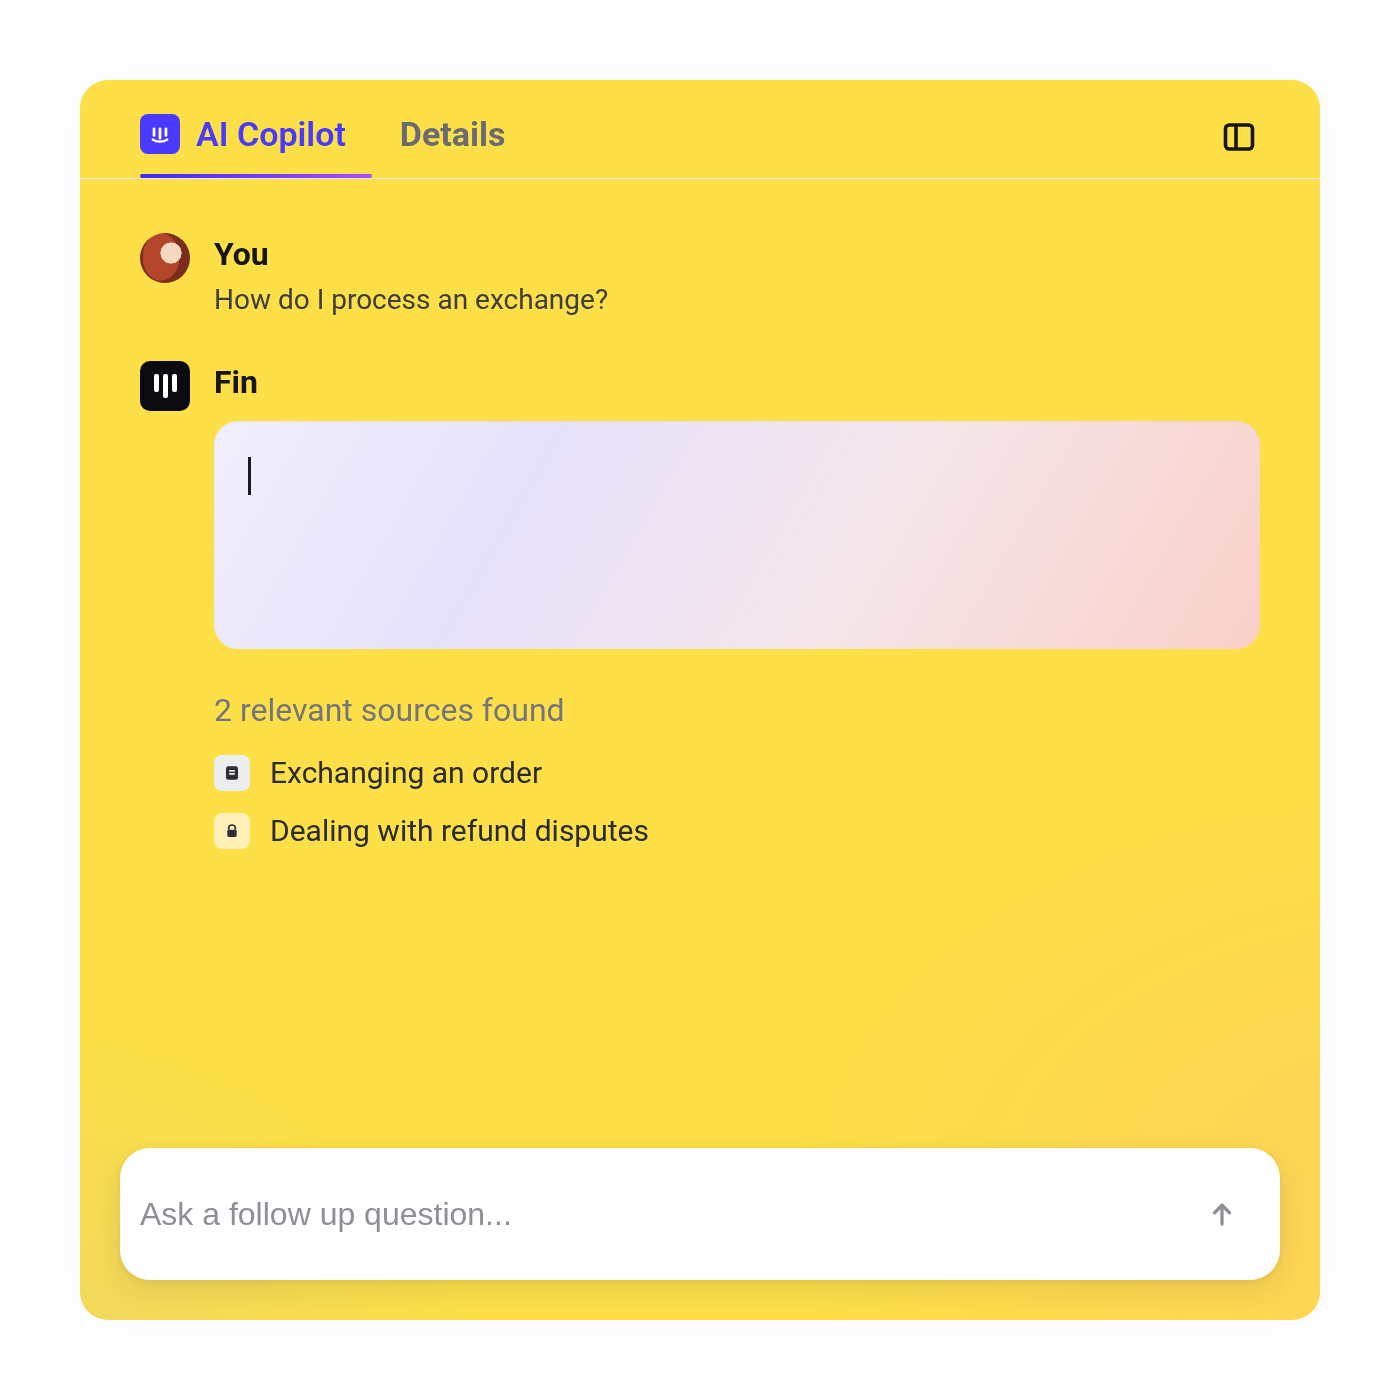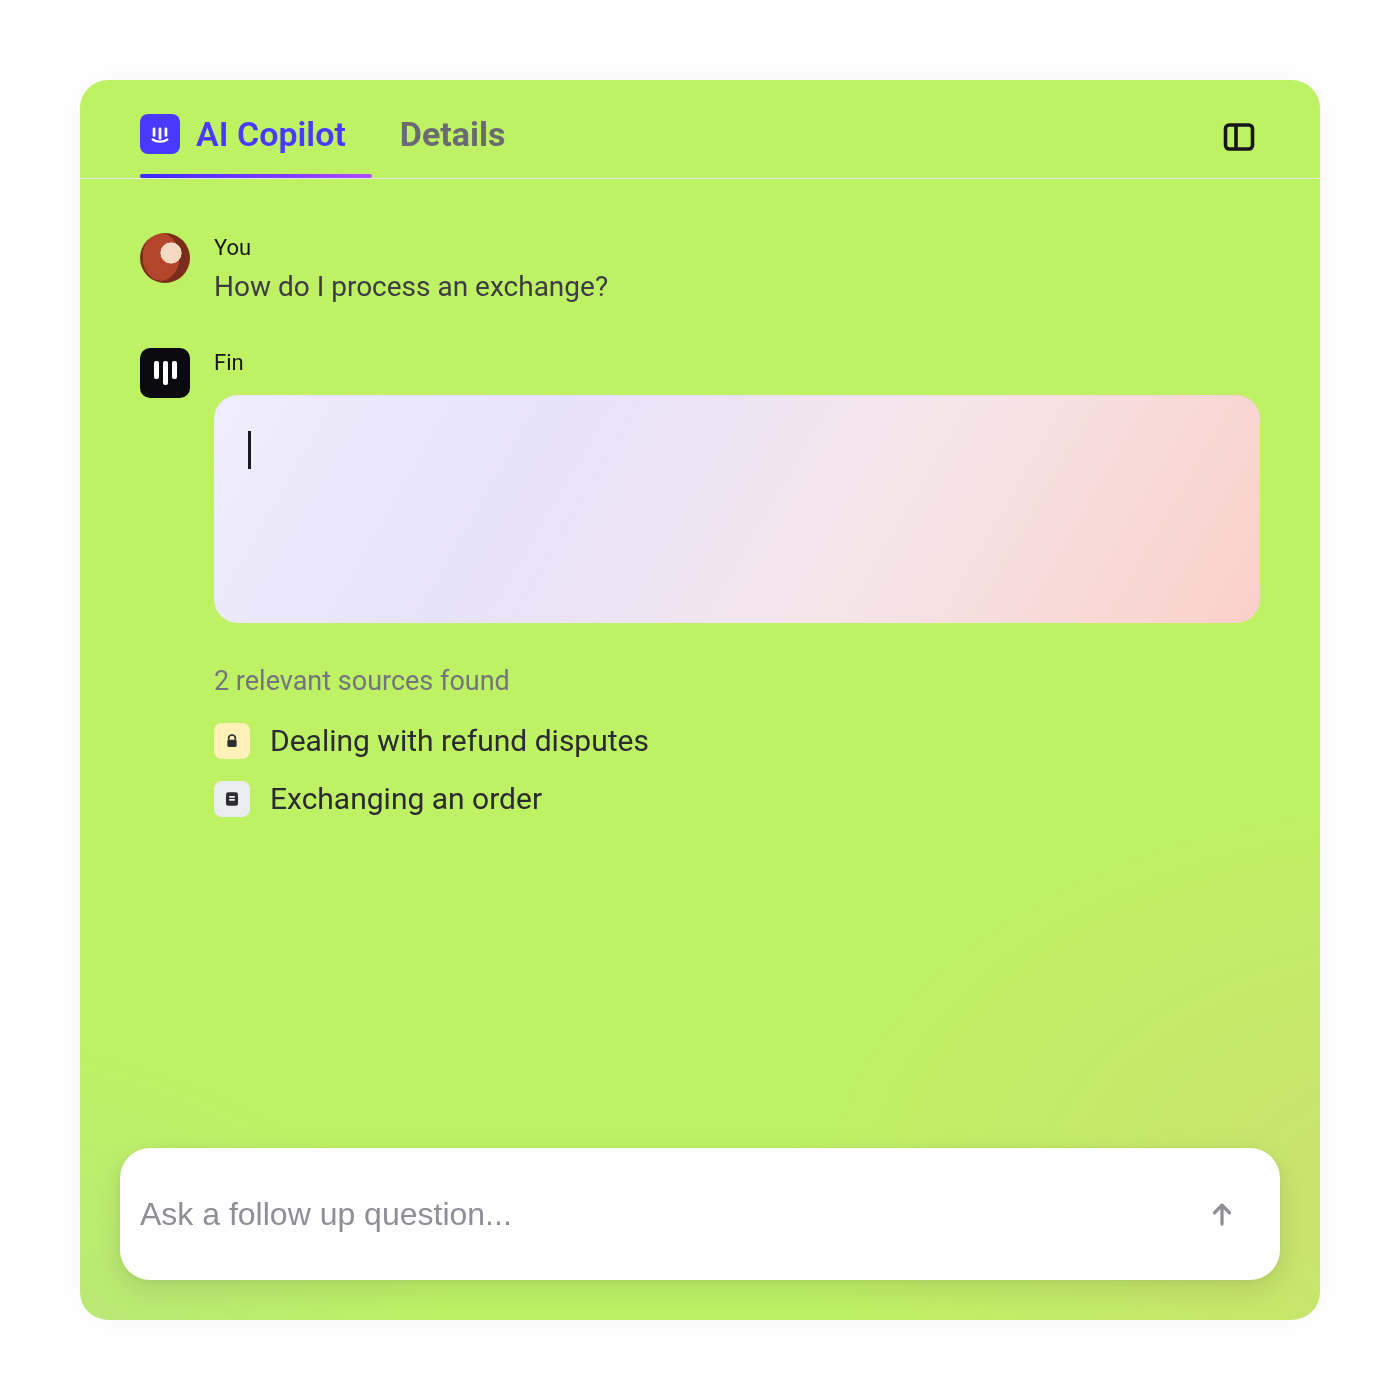--- a/index.html
+++ b/index.html
@@ -13,21 +13,21 @@
   .canvas {
     width: 1400px;
     height: 1400px;
     display: flex;
     align-items: center;
     justify-content: center;
   }
   .panel {
     width: 1240px;
     height: 1240px;
-    background: #bef264;
+    background: #fde047;
     border-radius: 28px;
     box-shadow: 0 0 40px rgba(0,0,0,0.04);
     overflow: hidden;
     display: flex;
     flex-direction: column;
     position: relative;
   }
   .panel::before{
     content:"";
     position:absolute;
@@ -122,22 +122,22 @@
   .fin-avatar .bars { display:flex; gap:4px; }
   .fin-avatar .bars span{
     display:block; width:5px; background:#fff; border-radius:2px;
   }
   .fin-avatar .bars span:nth-child(1){height:18px;}
   .fin-avatar .bars span:nth-child(2){height:24px;}
   .fin-avatar .bars span:nth-child(3){height:18px;}
 
   .msg-body { flex: 1; }
   .msg-name {
-    font-size: 22px;
-    font-weight: 400;
+    font-size: 32px;
+    font-weight: 700;
     color: #16161a;
     margin-bottom: 8px;
     padding-top: 2px;
   }
   .msg-text {
     font-size: 28px;
     color: #3c3c42;
     line-height: 1.35;
   }
 
@@ -154,21 +154,21 @@
     width: 3px;
     height: 38px;
     background: #1a1a1f;
   }
 
   .sources {
     margin-top: 42px;
     margin-left: 0;
   }
   .sources-heading {
-    font-size: 27px;
+    font-size: 32px;
     color: #74747c;
     margin-bottom: 26px;
   }
   .source-item {
     display: flex;
     align-items: center;
     gap: 20px;
     font-size: 30px;
     color: #2a2a30;
     margin-bottom: 22px;
@@ -272,39 +272,39 @@
           <div class="msg-name">Fin</div>
           <div class="response-box">
             <span class="cursor"></span>
             <span></span>
           </div>
 
           <div class="sources">
             <div class="sources-heading">2 relevant sources found</div>
 
             <div class="source-item">
-              <span class="src-icon lock">
-                <svg viewBox="0 0 24 24">
-                    <path d="M7 10V8a5 5 0 0 1 10 0v2" fill="none" stroke="#2d2d33" stroke-width="2.6"></path>
-                    <rect x="5" y="10" width="14" height="11" rx="2.5"></rect>
-                  </svg>
-              </span>
-              <span>Dealing with refund disputes</span>
-            </div>
-
-            <div class="source-item">
               <span class="src-icon doc">
                 <svg viewBox="0 0 24 24">
                     <rect x="4" y="3" width="16" height="18" rx="3"></rect>
                     <rect x="8" y="8" width="8" height="2.2" rx="1" fill="#ecedf1"></rect>
                     <rect x="8" y="12" width="8" height="2.2" rx="1" fill="#ecedf1"></rect>
                   </svg>
               </span>
               <span>Exchanging an order</span>
             </div>
+
+            <div class="source-item">
+              <span class="src-icon lock">
+                <svg viewBox="0 0 24 24">
+                    <path d="M7 10V8a5 5 0 0 1 10 0v2" fill="none" stroke="#2d2d33" stroke-width="2.6"></path>
+                    <rect x="5" y="10" width="14" height="11" rx="2.5"></rect>
+                  </svg>
+              </span>
+              <span>Dealing with refund disputes</span>
+            </div>
           </div>
         </div>
       </div>
 
     </div>
 
     <div class="composer-wrap">
       <div class="composer">
         <input type="text" placeholder="Ask a follow up question..." style="">
         <div class="send-btn">

